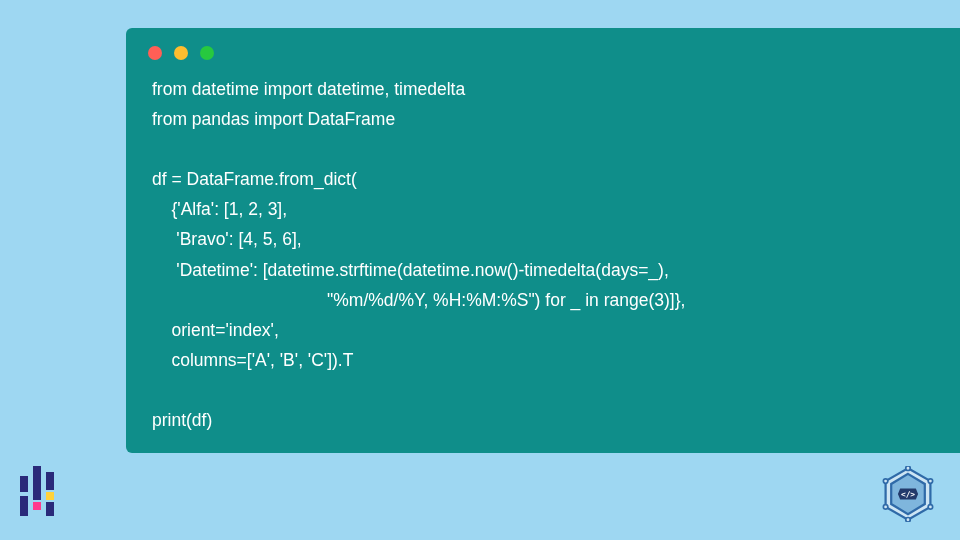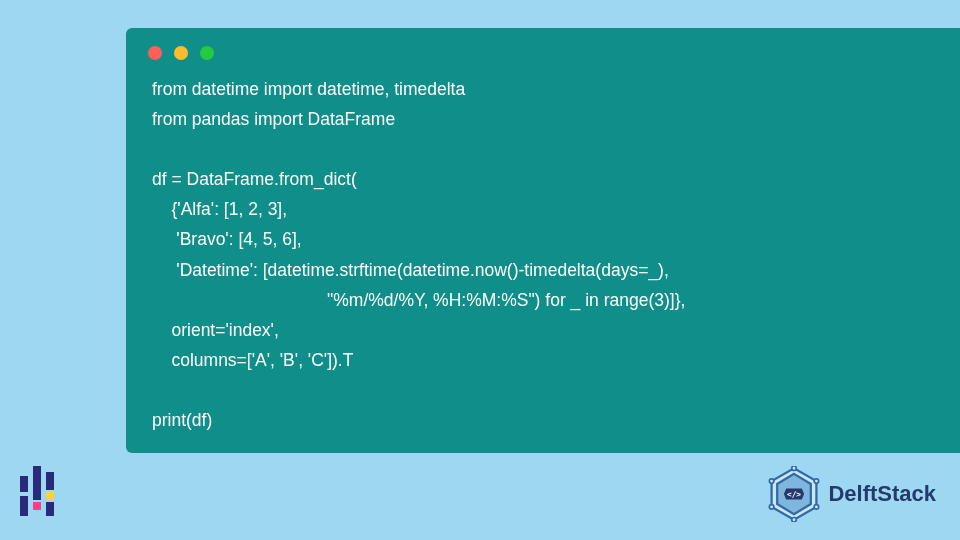--- a/index.html
+++ b/index.html
@@ -114,14 +114,13 @@
     </g>
     <g stroke="#2f6aa8" stroke-width="3" fill="#cde5f4">
       <circle cx="50" cy="4" r="4"></circle>
         <circle cx="90" cy="27" r="4"></circle>
         <circle cx="90" cy="73" r="4"></circle>
       <circle cx="50" cy="96" r="4"></circle>
         <circle cx="10" cy="73" r="4"></circle>
         <circle cx="10" cy="27" r="4"></circle>
     </g>
   </svg>
-  <span>DelftStack</span>
 </div>
 
 </body></html>

